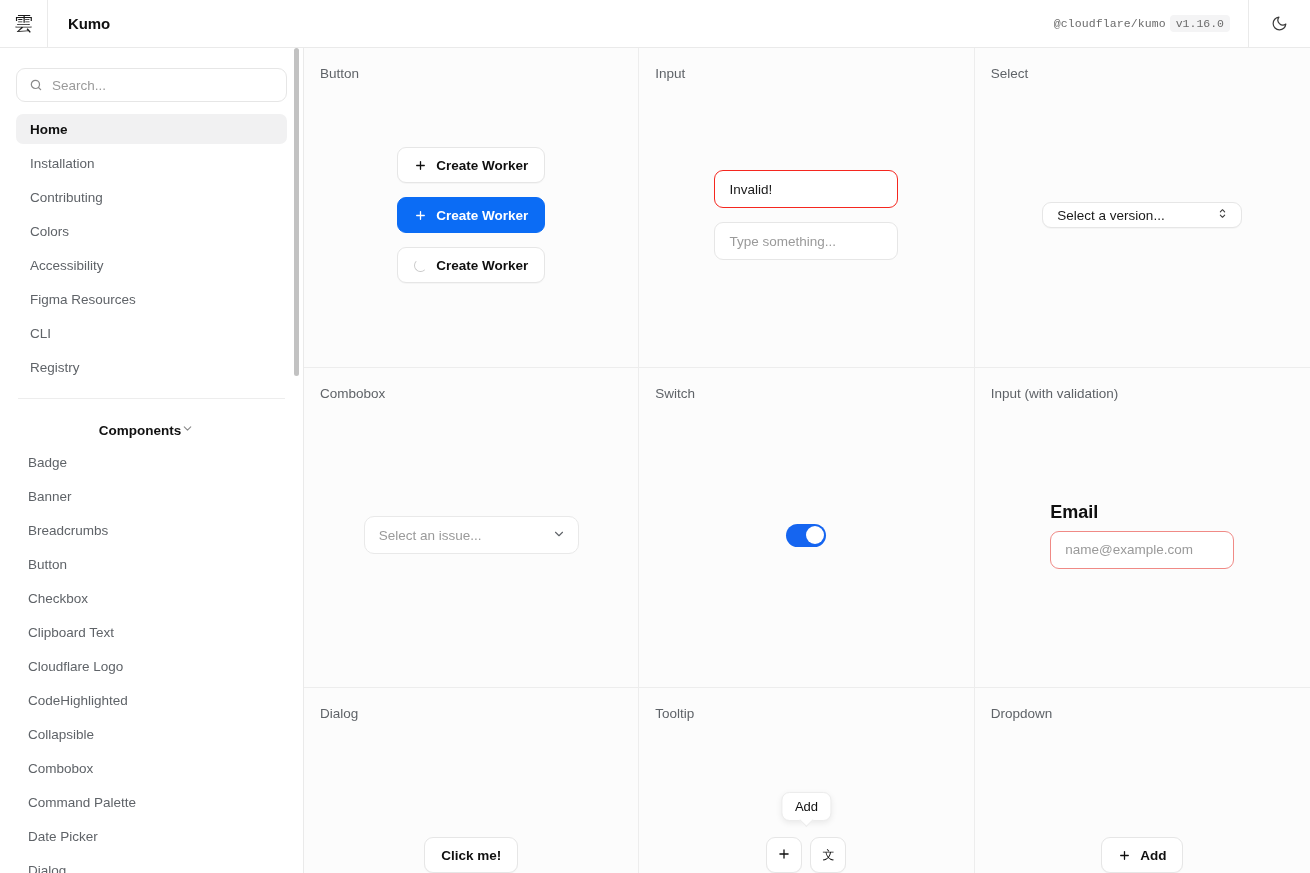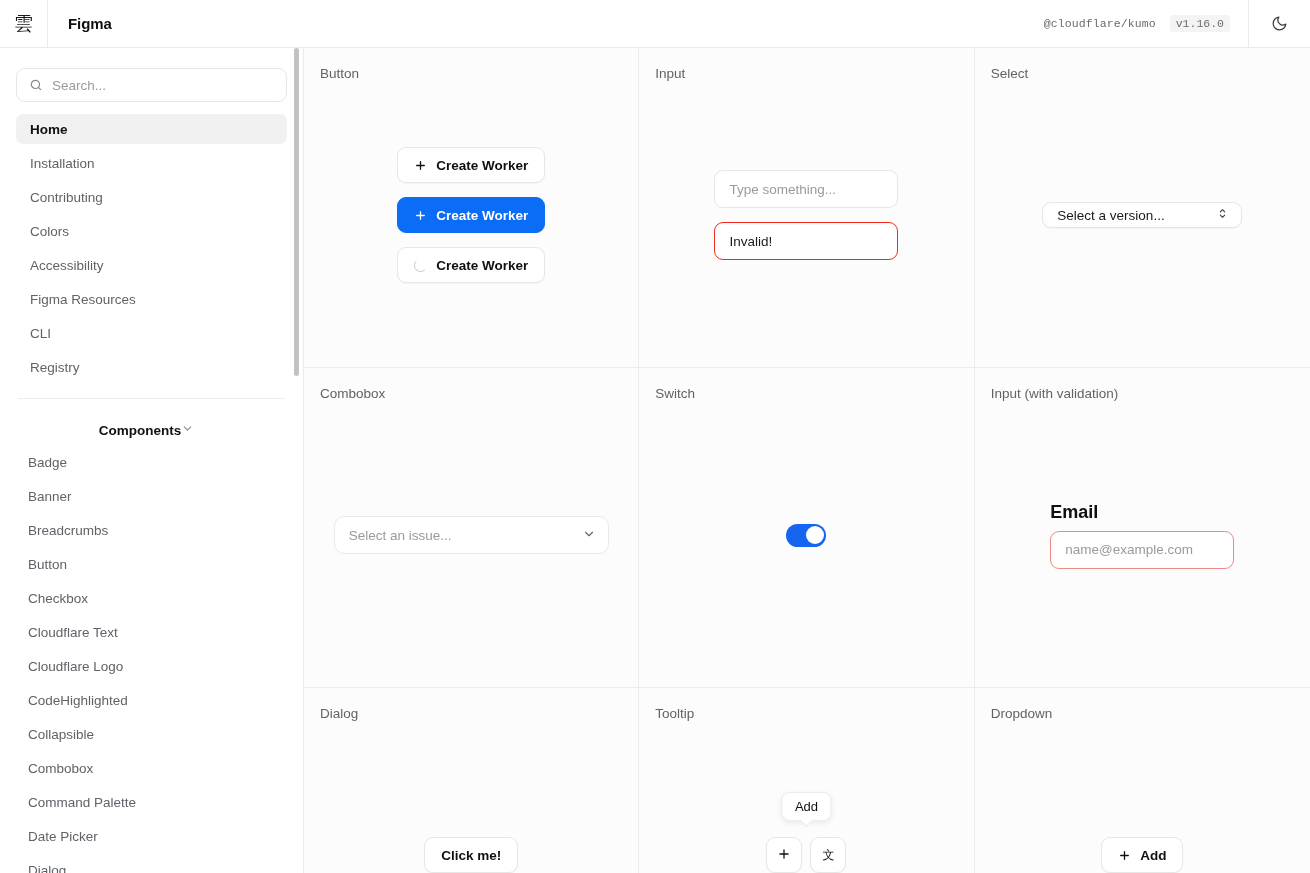--- a/index.html
+++ b/index.html
@@ -28,21 +28,21 @@
   }
   .brand {
     display: flex; align-items: center;
     padding-left: 20px;
     font-size: 15px; font-weight: 700; color: #101010;
     letter-spacing: -0.1px;
   }
   .header-spacer { flex: 1 1 auto; }
   .header-right { display: flex; align-items: center; padding-right: 0; }
   .pkg-group {
-    display: flex; align-items: center; gap: 14px;
+    display: flex; align-items: center; gap: 4px;
     padding-right: 18px; height: 100%;
   }
   .pkg-name {
     font-family: "Liberation Mono", monospace;
     font-size: 11.5px; color: #6b6b6b; letter-spacing: 0.1px;
   }
   .pkg-version {
     font-family: "Liberation Mono", monospace;
     font-size: 11.5px; color: #6b6b6b;
     background: #f4f4f5; border-radius: 4px;
@@ -169,21 +169,21 @@
   .select {
     width: 200px; height: 26px;
     border: 1px solid #e6e6e6; border-radius: 9px;
     background: #fff;
     display: flex; align-items: center; justify-content: space-between;
     padding: 0 12px 0 14px;
     font-size: 13.5px; color: #1a1a1a; cursor: pointer;
     box-shadow: 0 1px 1px rgba(16,16,16,0.03);
   }
   .combobox {
-    width: 275px; height: 38px;
+    width: 215px; height: 38px;
     border: 1px solid #e9e9e9; border-radius: 10px;
     background: #fff;
     display: flex; align-items: center; justify-content: space-between;
     padding: 0 12px 0 14px;
     font-size: 13.5px; color: #9a9a9a; cursor: pointer;
   }
 
   
   .switch {
     width: 40px; height: 23px; border-radius: 12px;
@@ -226,21 +226,21 @@
 </style>
 </head>
 <body>
 
 <div class="app">
 
   <div class="header">
     <div class="logo-cell">
       <span>雲</span>
     </div>
-    <div class="brand">Figma</div>
+    <div class="brand">Kumo</div>
     <div class="header-spacer"></div>
     <div class="header-right">
       <div class="pkg-group">
         <span class="pkg-name">@cloudflare/kumo</span>
         <span class="pkg-version">v1.16.0</span>
       </div>
       <div class="theme-cell">
         <span>
           <svg width="17" height="17" viewBox="0 0 24 24" fill="none" stroke="#3a3a3a" stroke-width="1.7" stroke-linecap="round" stroke-linejoin="round">
             <path d="M21 12.79A9 9 0 1 1 11.21 3 7 7 0 0 0 21 12.79z"></path>
@@ -313,21 +313,21 @@
           <div class="sub-item">
               <span>Breadcrumbs</span>
             </div>
           <div class="sub-item">
               <span>Button</span>
             </div>
           <div class="sub-item">
               <span>Checkbox</span>
             </div>
           <div class="sub-item">
-              <span>Cloudflare Text</span>
+              <span>Clipboard Text</span>
             </div>
           <div class="sub-item">
               <span>Cloudflare Logo</span>
             </div>
           <div class="sub-item">
               <span>CodeHighlighted</span>
             </div>
           <div class="sub-item">
               <span>Collapsible</span>
             </div>
@@ -378,25 +378,25 @@
             <div class="btn btn-secondary">
               <span class="spinner"></span>
               <span>Create Worker</span>
             </div>
           </div>
         </div>
 
         <div class="cell">
           <div class="cell-title">Input</div>
           <div class="cell-body">
+            <div class="input invalid">
+              <span>Invalid!</span>
+            </div>
             <div class="input placeholder">
               <span>Type something...</span>
-            </div>
-            <div class="input invalid">
-              <span>Invalid!</span>
             </div>
           </div>
         </div>
 
         <div class="cell">
           <div class="cell-title">Select</div>
           <div class="cell-body">
             <div class="select">
               <span>Select a version...</span>
               <span>

